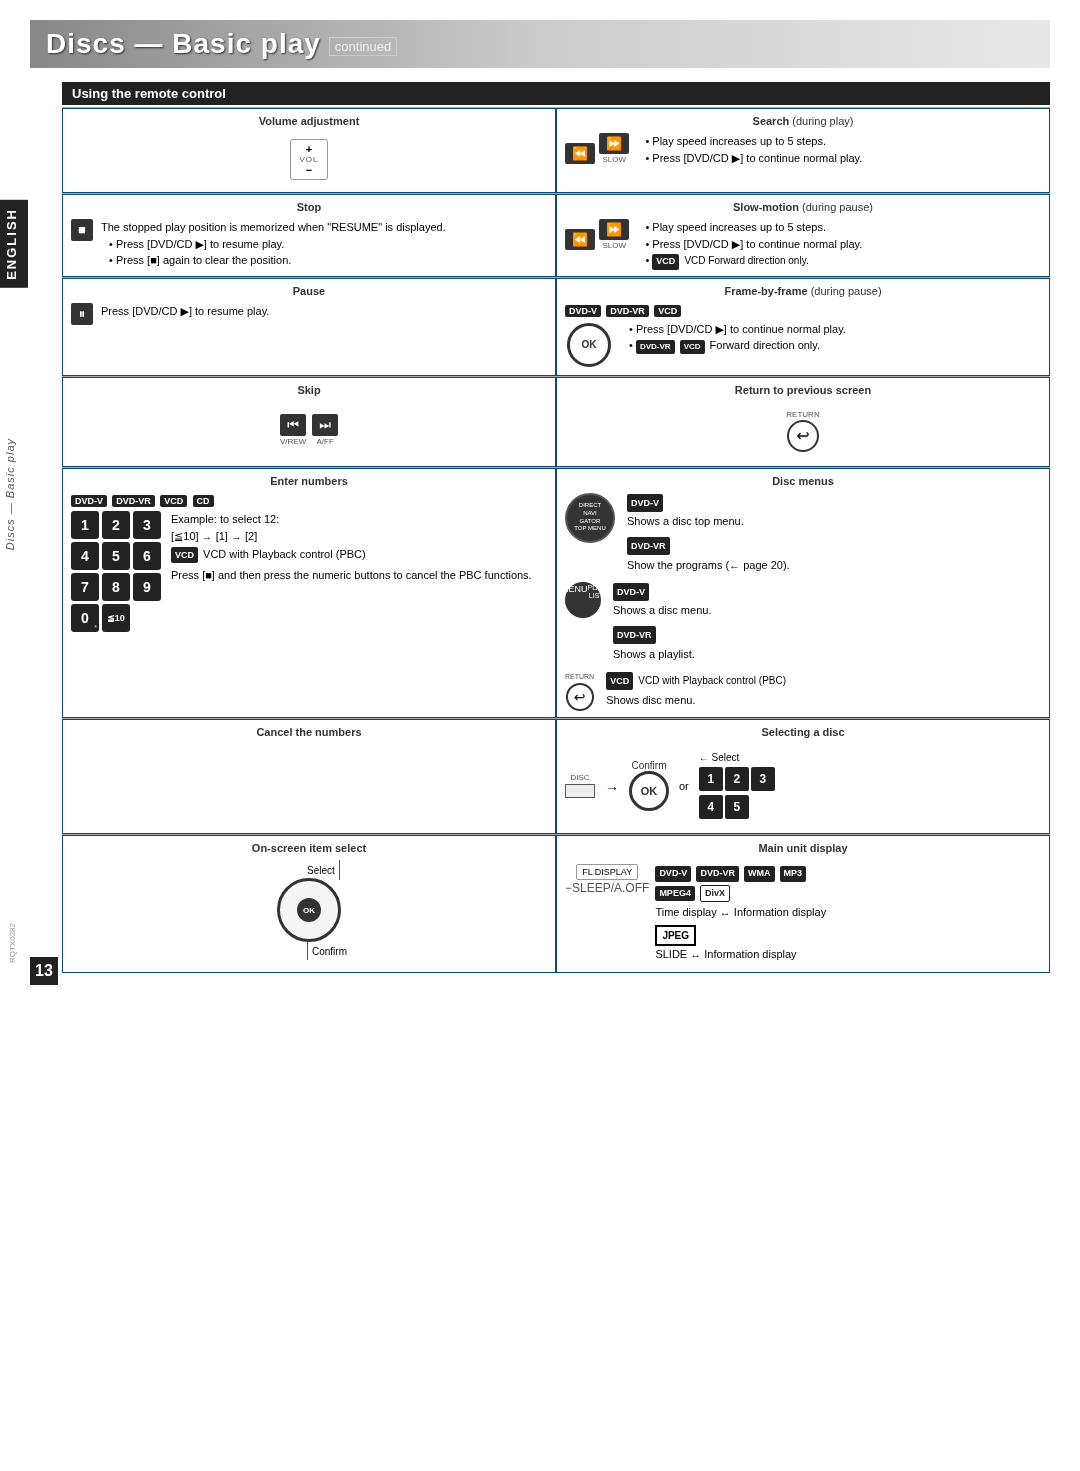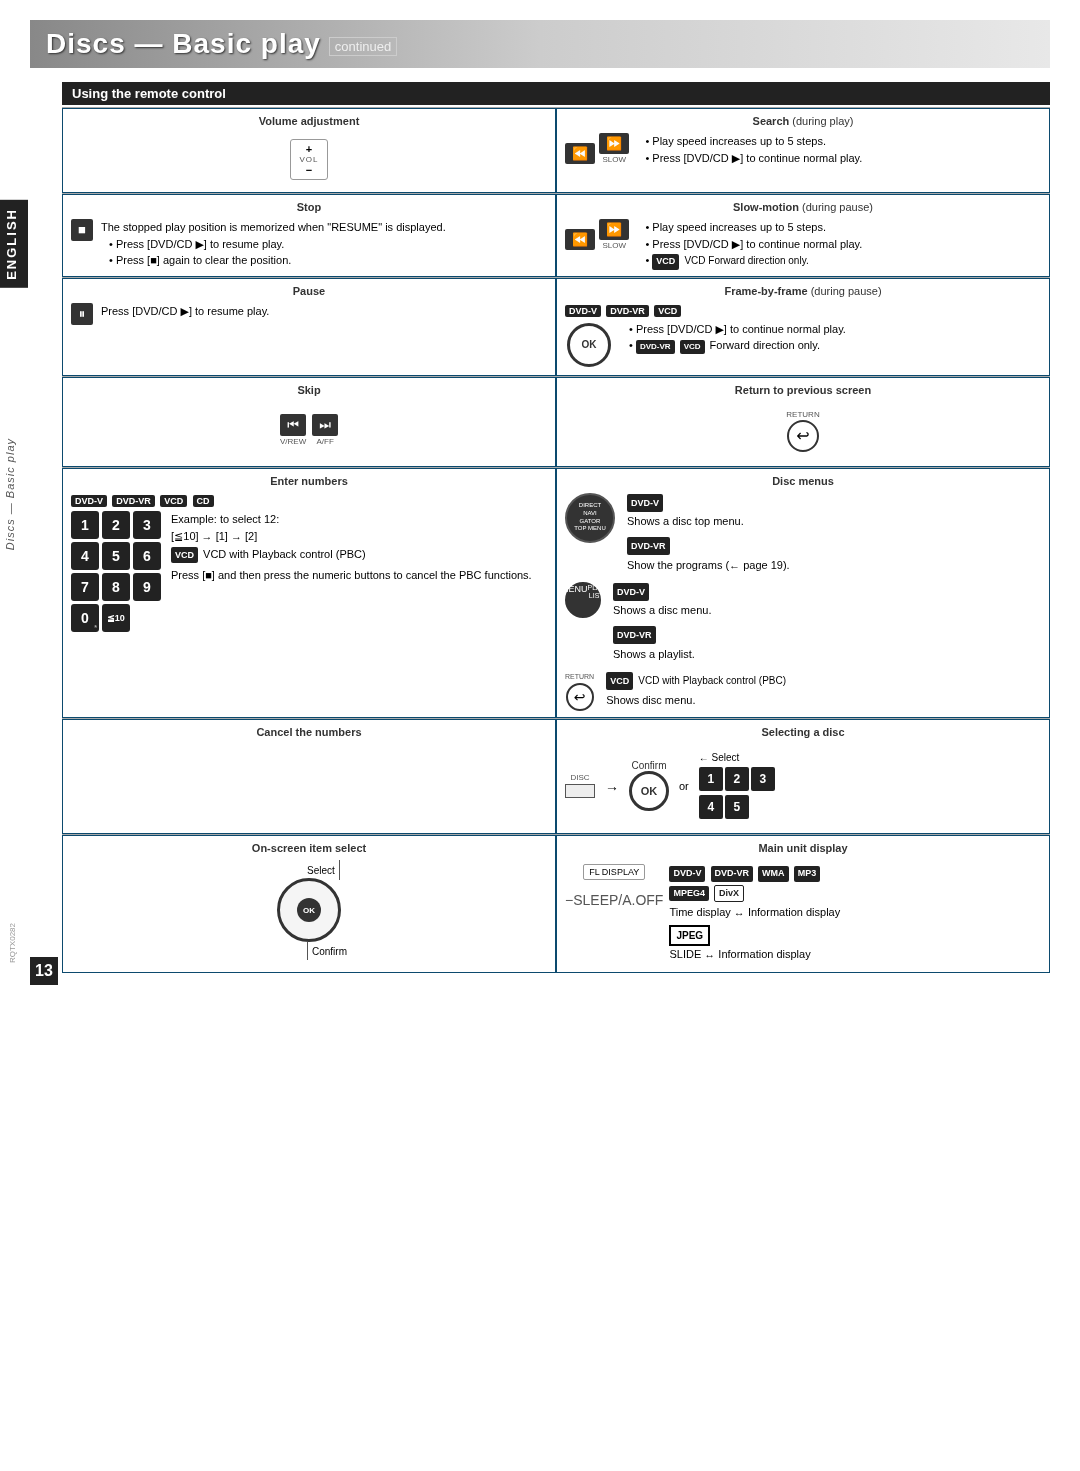--- a/index.html
+++ b/index.html
@@ -759,21 +759,21 @@
         <div class="disc-menus-layout">
 
           <div class="disc-menu-row" style="margin-bottom:6px;">
             <div class="disc-circular" style="font-size:6px;padding:4px;">
               DIRECT<br>NAVI<br>GATOR<br>TOP MENU
             </div>
             <div style="margin-left:6px;">
               <div><span class="tag">DVD-V</span></div>
               <div>Shows a disc top menu.</div>
               <div style="margin-top:4px;"><span class="tag">DVD-VR</span></div>
-              <div>Show the programs (← page 19).</div>
+              <div>Show the programs (← page 20).</div>
             </div>
           </div>
 
           <div class="disc-menu-row" style="margin-bottom:6px;">
             <div class="menu-btn">
               <div class="menu-btn-icon">MENU<br><span style="font-size:7px;">PLAY<br>LIST</span></div>
             </div>
             <div style="margin-left:6px;">
               <div><span class="tag">DVD-V</span></div>
               <div>Shows a disc menu.</div>
@@ -853,21 +853,21 @@
           </div>
         </div>
       </div>
 
       <div>
         <div class="cell-header">Main unit display</div>
         <div style="display:flex;align-items:flex-start;gap:6px;padding:4px 0;">
           <div style="display:flex;flex-direction:column;align-items:center;gap:4px;">
             <div style="display:flex;flex-direction:column;align-items:center;">
               <div class="fl-display">FL DISPLAY</div>
-              <div style="font-size:14px;color:#555;margin-top:12px;">−SLEEP/A.OFF</div>
+              <div style="font-size:12px;color:#555;margin-top:1px;">−SLEEP/A.OFF</div>
             </div>
           </div>
           <div class="cell-text" style="font-size:11px;">
             <div style="margin-bottom:2px;">
               <span class="tag" style="font-size:9px;">DVD-V</span>
               <span class="tag" style="font-size:9px;">DVD-VR</span>
               <span class="tag" style="font-size:9px;">WMA</span>
               <span class="tag" style="font-size:9px;">MP3</span>
             </div>
             <div style="margin-bottom:2px;">

